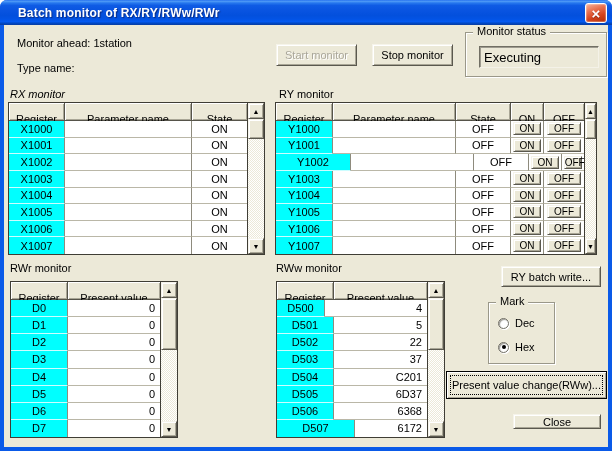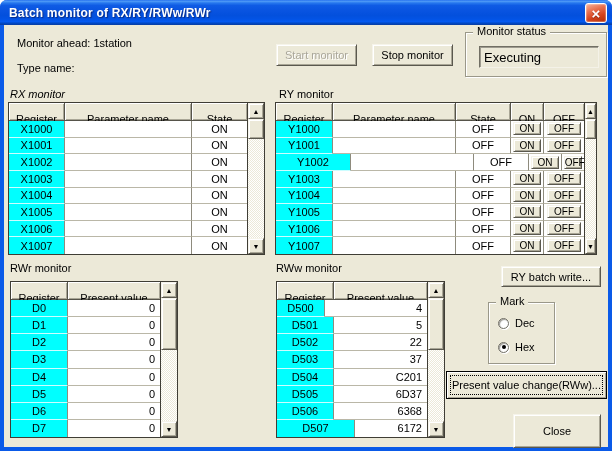--- a/index.html
+++ b/index.html
@@ -10,21 +10,21 @@
     border-left:4px solid #0a5ae8; border-right:4px solid #0a5ae8; border-bottom:4px solid #0a5ae8;
     border-radius:7px 7px 0 0; background:#ECE9D8;
   }
   .titlebar {
     position:absolute; left:-4px; top:0; width:612px; height:25px;
     border-radius:7px 7px 0 0;
     background:linear-gradient(180deg,#2a74f0 0%,#4a96f5 6%,#2677ee 12%,#0f5be4 22%,#0853e0 45%,#0350dd 62%,#0353e4 76%,#0459f0 86%,#0146c0 94%,#0a3ca0 100%);
     display:flex; align-items:center;
   }
   .titletext {
-    color:#fff; font-weight:bold; font-size:12px; padding-left:9px;
+    color:#fff; font-weight:bold; font-size:12px; padding-left:18px;
     text-shadow:1px 1px 1px #0a2a80; letter-spacing:.2px;
   }
   .closebtn {
     position:absolute; right:5px; top:3px; width:22px; height:20px;
     border:1px solid #fff; border-radius:3px;
     background:linear-gradient(160deg,#f6b29c 0%,#e8704e 35%,#d5431d 65%,#b22b02 100%);
     display:flex; align-items:center; justify-content:center; cursor:pointer;
     box-shadow:inset 0 0 1px 1px rgba(255,255,255,.3);
   }
   .closebtn .x { color:#fff; font-weight:bold; font-size:15px; line-height:15px; text-shadow:0 1px 1px rgba(0,0,0,.35); }
@@ -444,16 +444,16 @@
         <span class="radio selected"></span>
         <span>Hex</span>
       </div>
     </div>
 
     <div class="btn default" style="left:442px; top:346px; width:161px; height:28px;">
       <span>Present value change(RWw)...</span>
       <span class="focusrect"></span>
     </div>
 
-    <div class="btn" style="left:509px; top:389px; width:88px; height:34px;">Close</div>
+    <div class="btn" style="left:509px; top:389px; width:88px; height:15px;">Close</div>
 
   </div>
 </div>
 
 </body></html>

